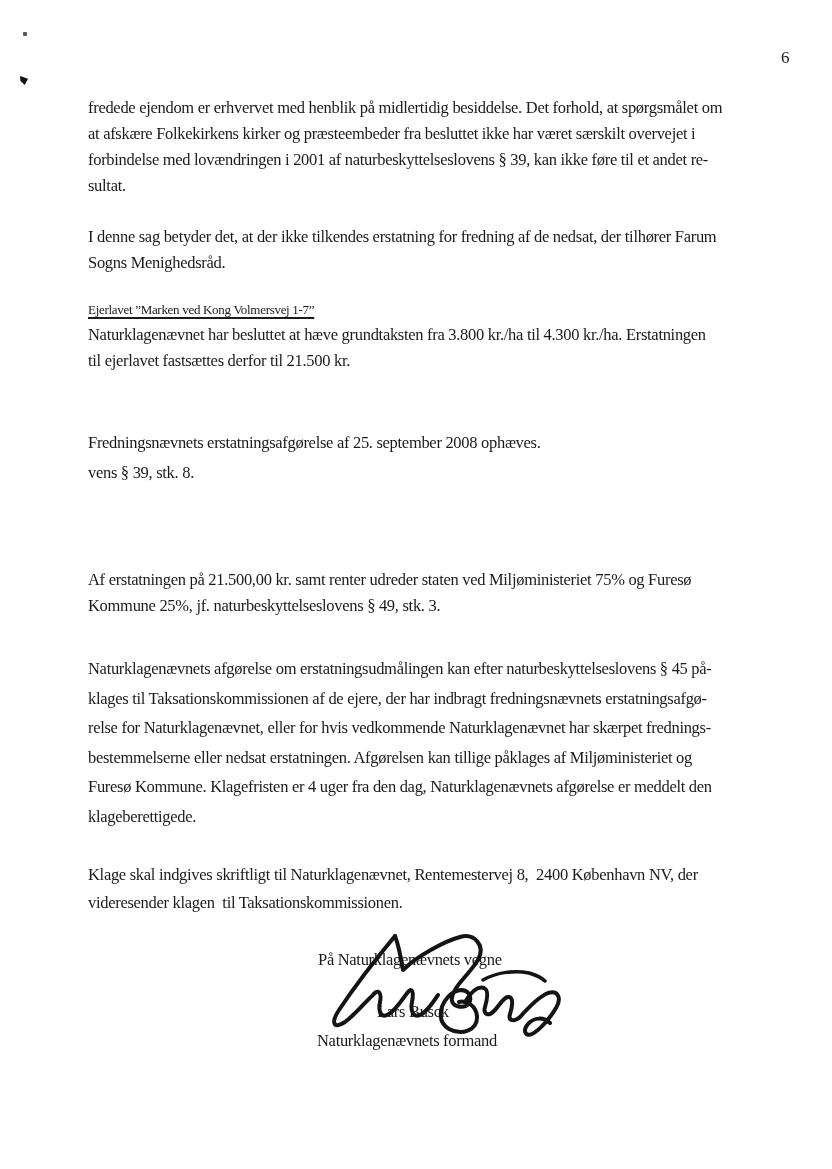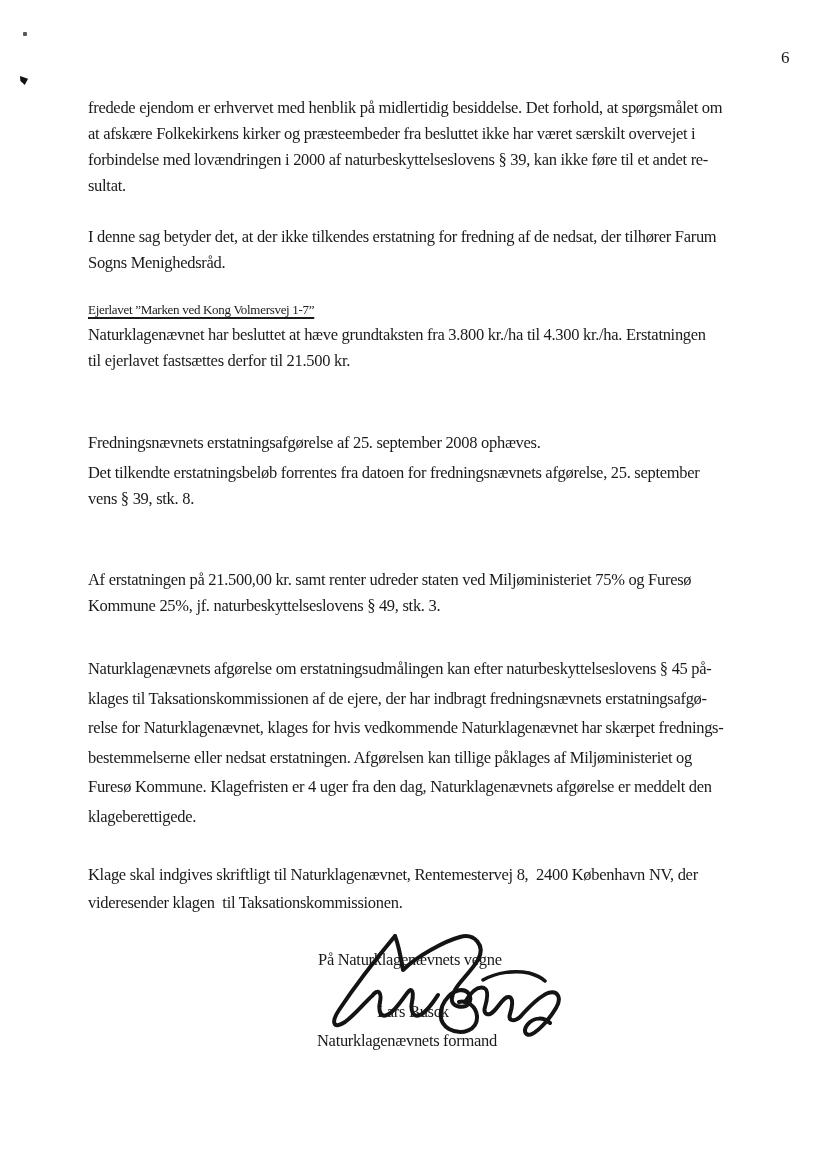--- a/index.html
+++ b/index.html
@@ -55,54 +55,53 @@
 <div class="page">
 
   <div class="speck1"></div>
   <div class="speck2"></div>
 
   <div class="page-number">6</div>
 
   <div class="para" style="top:95px">
     <div class="line">fredede ejendom er erhvervet med henblik på midlertidig besiddelse. Det forhold, at spørgsmålet om</div>
     <div class="line">at afskære Folkekirkens kirker og præsteembeder fra besluttet ikke har været særskilt overvejet i</div>
-    <div class="line">forbindelse med lovændringen i 2000 af naturbeskyttelseslovens § 39, kan ikke føre til et andet re-</div>
+    <div class="line">forbindelse med lovændringen i 2001 af naturbeskyttelseslovens § 39, kan ikke føre til et andet re-</div>
     <div class="line">sultat.</div>
   </div>
 
   <div class="para" style="top:224px">
     <div class="line">I denne sag betyder det, at der ikke tilkendes erstatning for fredning af de nedsat, der tilhører Farum</div>
     <div class="line">Sogns Menighedsråd.</div>
   </div>
 
   <div class="heading">Ejerlavet ”Marken ved Kong Volmersvej 1-7”</div>
 
   <div class="para" style="top:322px">
     <div class="line">Naturklagenævnet har besluttet at hæve grundtaksten fra 3.800 kr./ha til 4.300 kr./ha. Erstatningen</div>
     <div class="line">til ejerlavet fastsættes derfor til 21.500 kr.</div>
   </div>
 
   <div class="para" style="top:430px">
     <div class="line">Fredningsnævnets erstatningsafgørelse af 25. september 2008 ophæves.</div>
   </div>
 
   <div class="para" style="top:460px">
-    <div class="line">Det tilkendte erstatningsbeløb forrentes fra datoen for fredningsnævnets afgørelse, 25. september</div>
     <div class="line">vens § 39, stk. 8.</div>
   </div>
 
   <div class="para" style="top:567px">
     <div class="line">Af erstatningen på 21.500,00 kr. samt renter udreder staten ved Miljøministeriet 75% og Furesø</div>
     <div class="line">Kommune 25%, jf. naturbeskyttelseslovens § 49, stk. 3.</div>
   </div>
 
   <div class="para lh29" style="top:654px">
     <div class="line">Naturklagenævnets afgørelse om erstatningsudmålingen kan efter naturbeskyttelseslovens § 45 på-</div>
     <div class="line">klages til Taksationskommissionen af de ejere, der har indbragt fredningsnævnets erstatningsafgø-</div>
-    <div class="line">relse for Naturklagenævnet, klages for hvis vedkommende Naturklagenævnet har skærpet frednings-</div>
+    <div class="line">relse for Naturklagenævnet, eller for hvis vedkommende Naturklagenævnet har skærpet frednings-</div>
     <div class="line">bestemmelserne eller nedsat erstatningen. Afgørelsen kan tillige påklages af Miljøministeriet og</div>
     <div class="line">Furesø Kommune. Klagefristen er 4 uger fra den dag, Naturklagenævnets afgørelse er meddelt den</div>
     <div class="line">klageberettigede.</div>
   </div>
 
   <div class="para lh28" style="top:861px">
     <div class="line">Klage skal indgives skriftligt til Naturklagenævnet, Rentemestervej 8,  2400 København NV, der</div>
     <div class="line">videresender klagen  til Taksationskommissionen.</div>
   </div>
 

